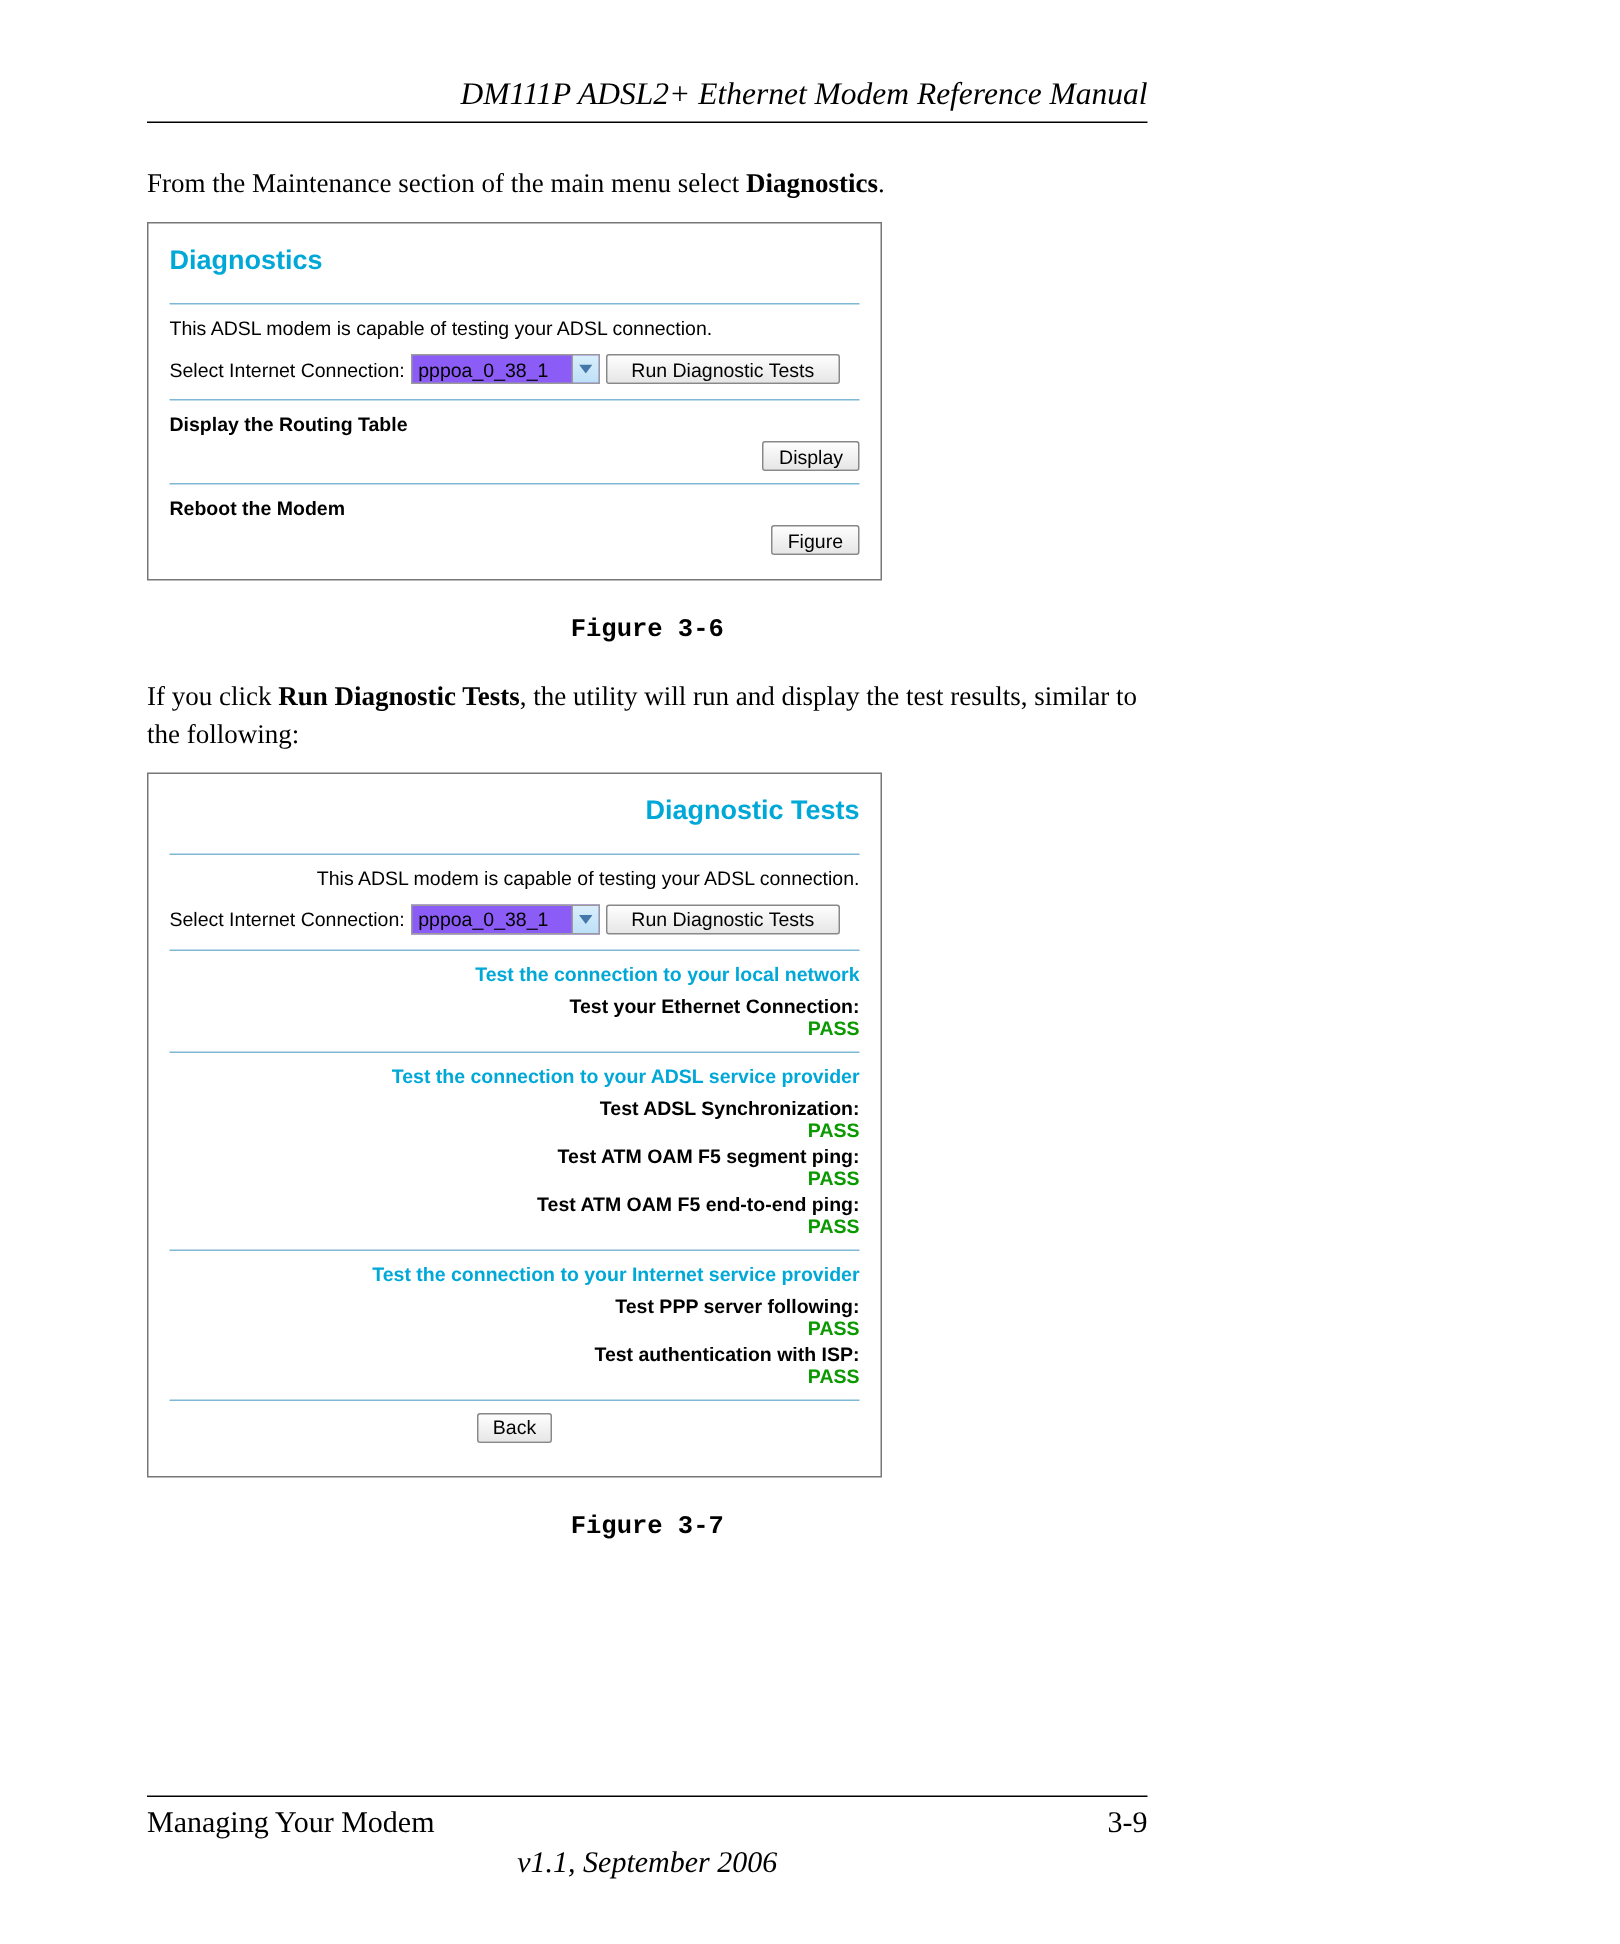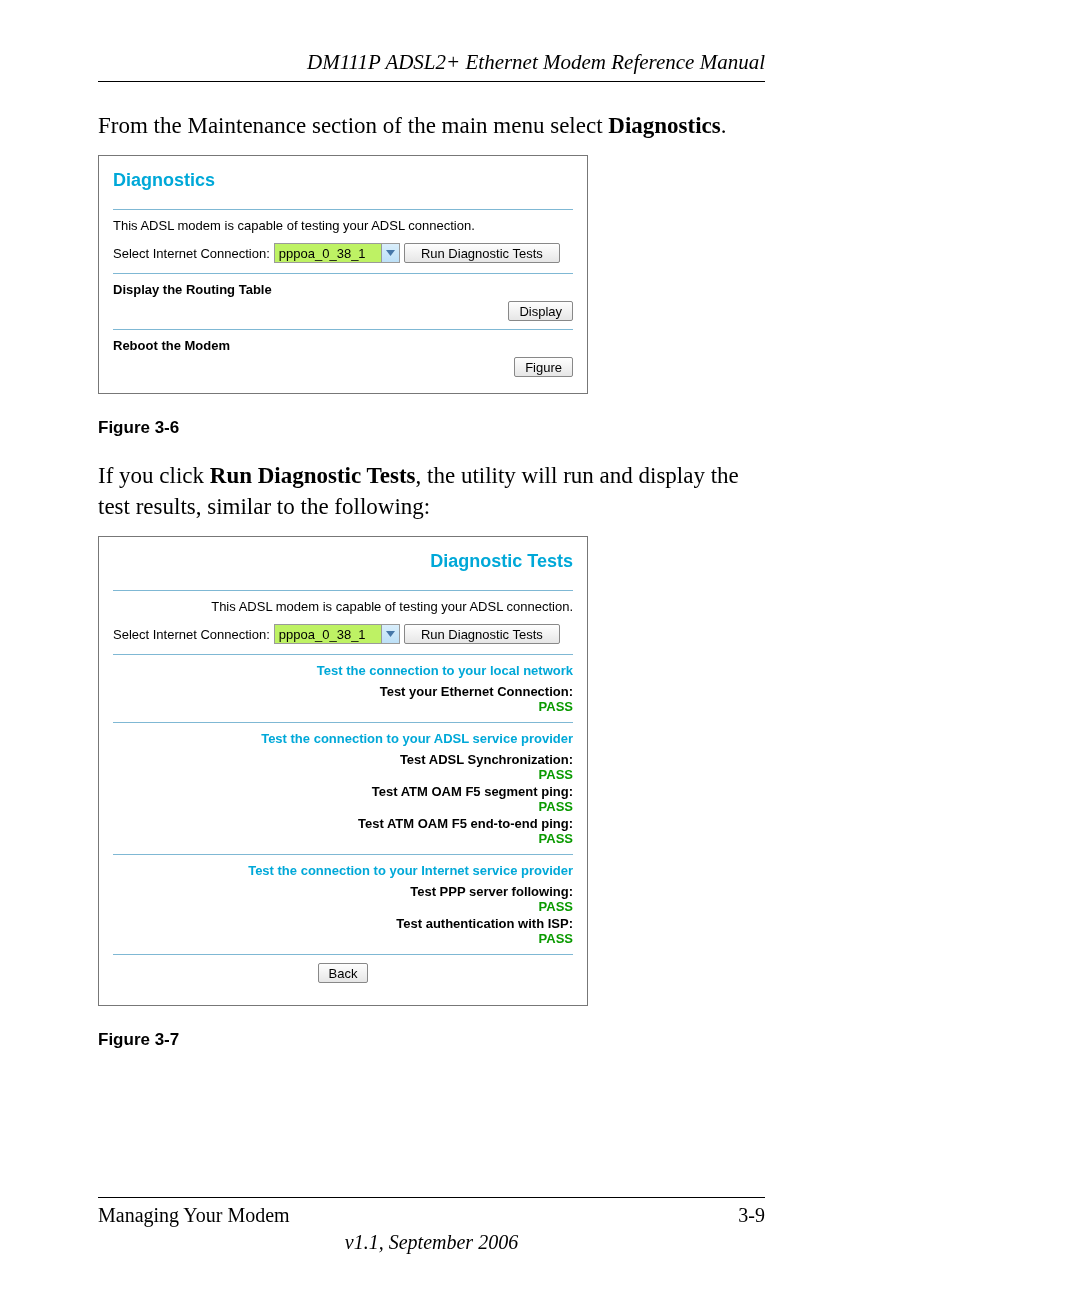--- a/index.html
+++ b/index.html
@@ -18,21 +18,21 @@
   }
   .header {
     text-align: right;
     font-style: italic;
     font-size: 21px;
     border-bottom: 1px solid #000;
     padding-bottom: 6px;
     margin-bottom: 28px;
   }
   .body-text {
-    font-size: 23px;
+    font-size: 18px;
     margin: 0 0 14px 0;
     line-height: 1.35;
   }
   .bold { font-weight: bold; }
   .ui-panel {
     border: 1px solid #777;
     width: 490px;
     background: #fff;
     font-family: Arial, Helvetica, sans-serif;
     padding: 14px 14px 10px 14px;
@@ -66,21 +66,21 @@
     gap: 4px;
     margin: 10px 0;
   }
   .select-box {
     display: inline-flex;
     align-items: center;
     border: 1px solid #9a9a9a;
     height: 20px;
     font-family: Arial, sans-serif;
     font-size: 13px;
-    background: #bef264;
+    background: #8b5cf6;
     padding: 0 0 0 4px;
     box-sizing: border-box;
     width: 126px;
     justify-content: space-between;
   }
   .select-arrow {
     width: 17px;
     height: 18px;
     background: linear-gradient(#d9eefb, #bde0f7);
     border-left: 1px solid #9a9a9a;
@@ -101,24 +101,25 @@
     height: 20px;
     box-sizing: border-box;
     border-radius: 2px;
   }
   .flex-end-row {
     display:flex;
     justify-content:flex-end;
     margin: 4px 0 6px 0;
   }
   .figure-caption {
-    font-family: Liberation Sans, sans-serif;
+    font-family: Liberation Mono, monospace;
     font-weight: bold;
     font-size: 17px;
     margin: 24px 0 22px 0;
+    text-align: center;
   }
   .section-head-blue {
     color: #00a8d8;
     font-weight: bold;
     font-size: 13px;
     margin: 4px 0 6px 0;
   }
   .result-row {
     display:flex;
     justify-content:space-between;

